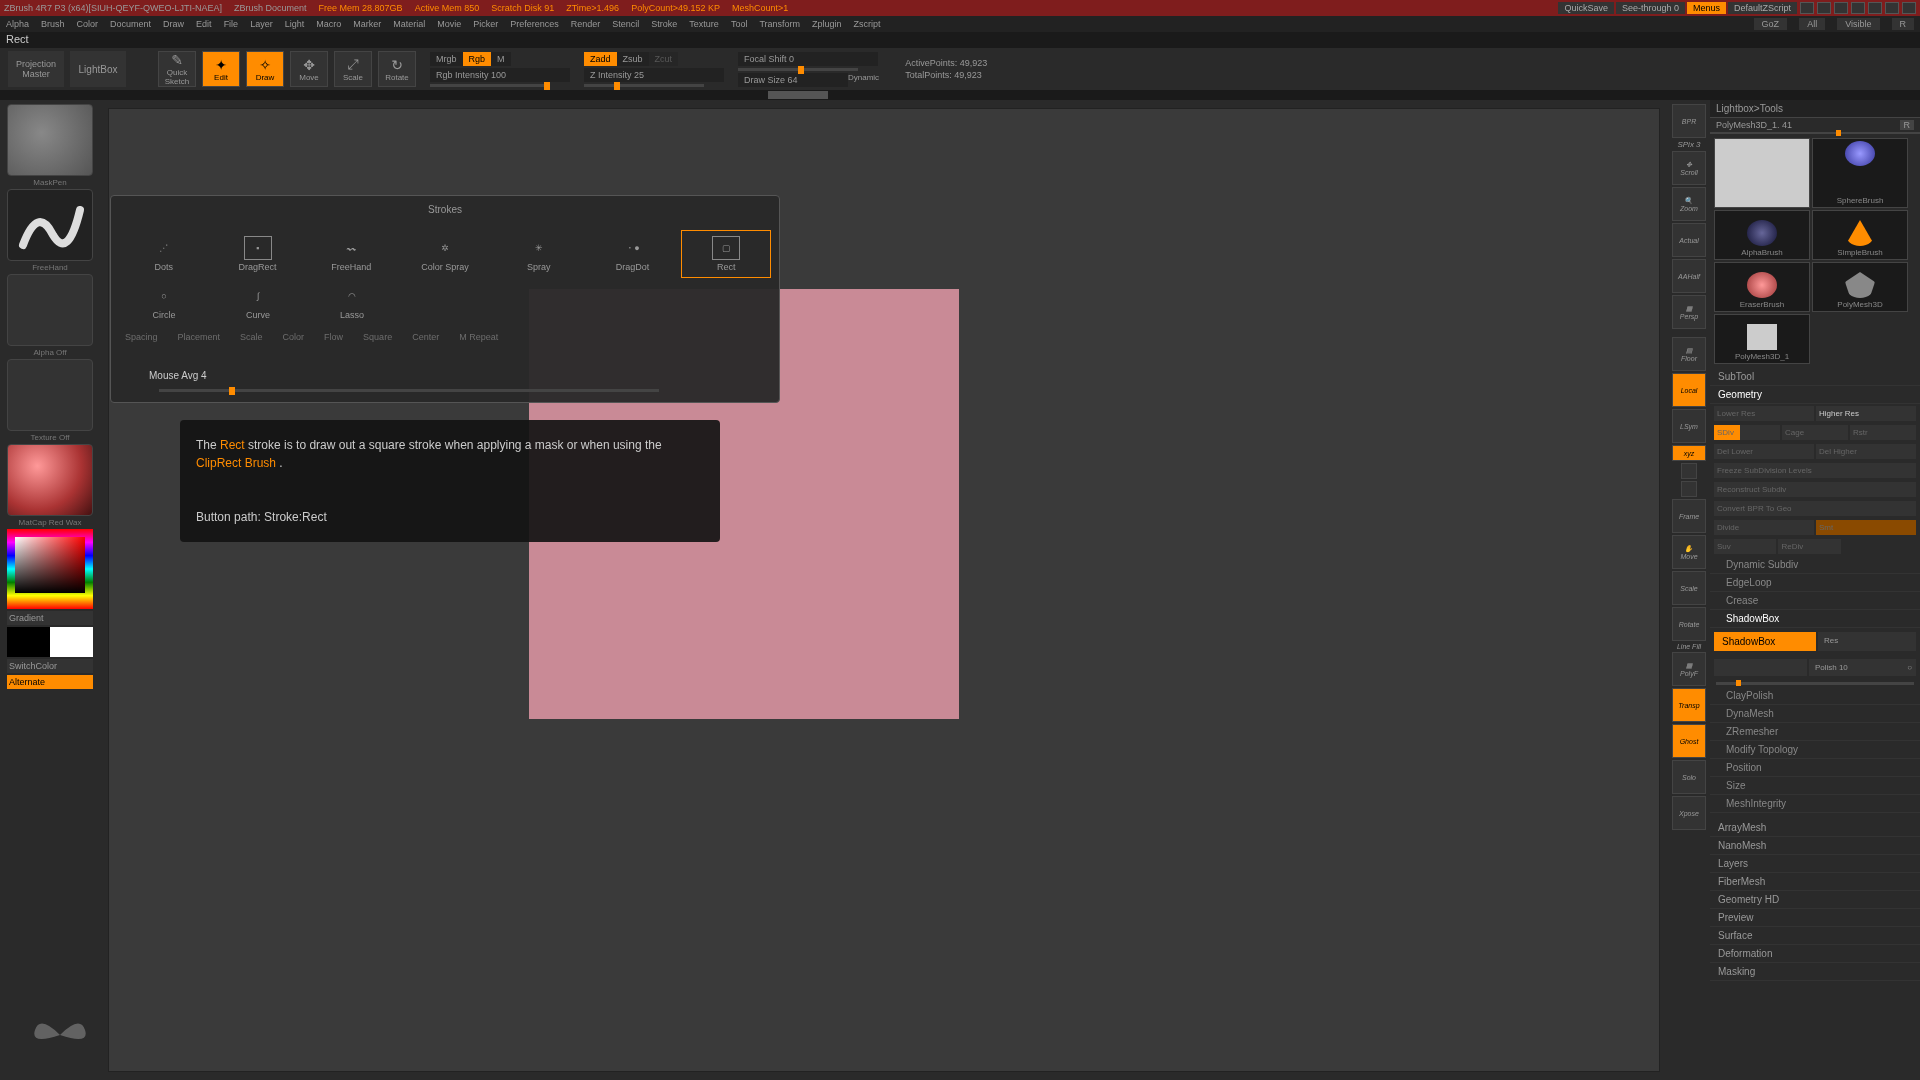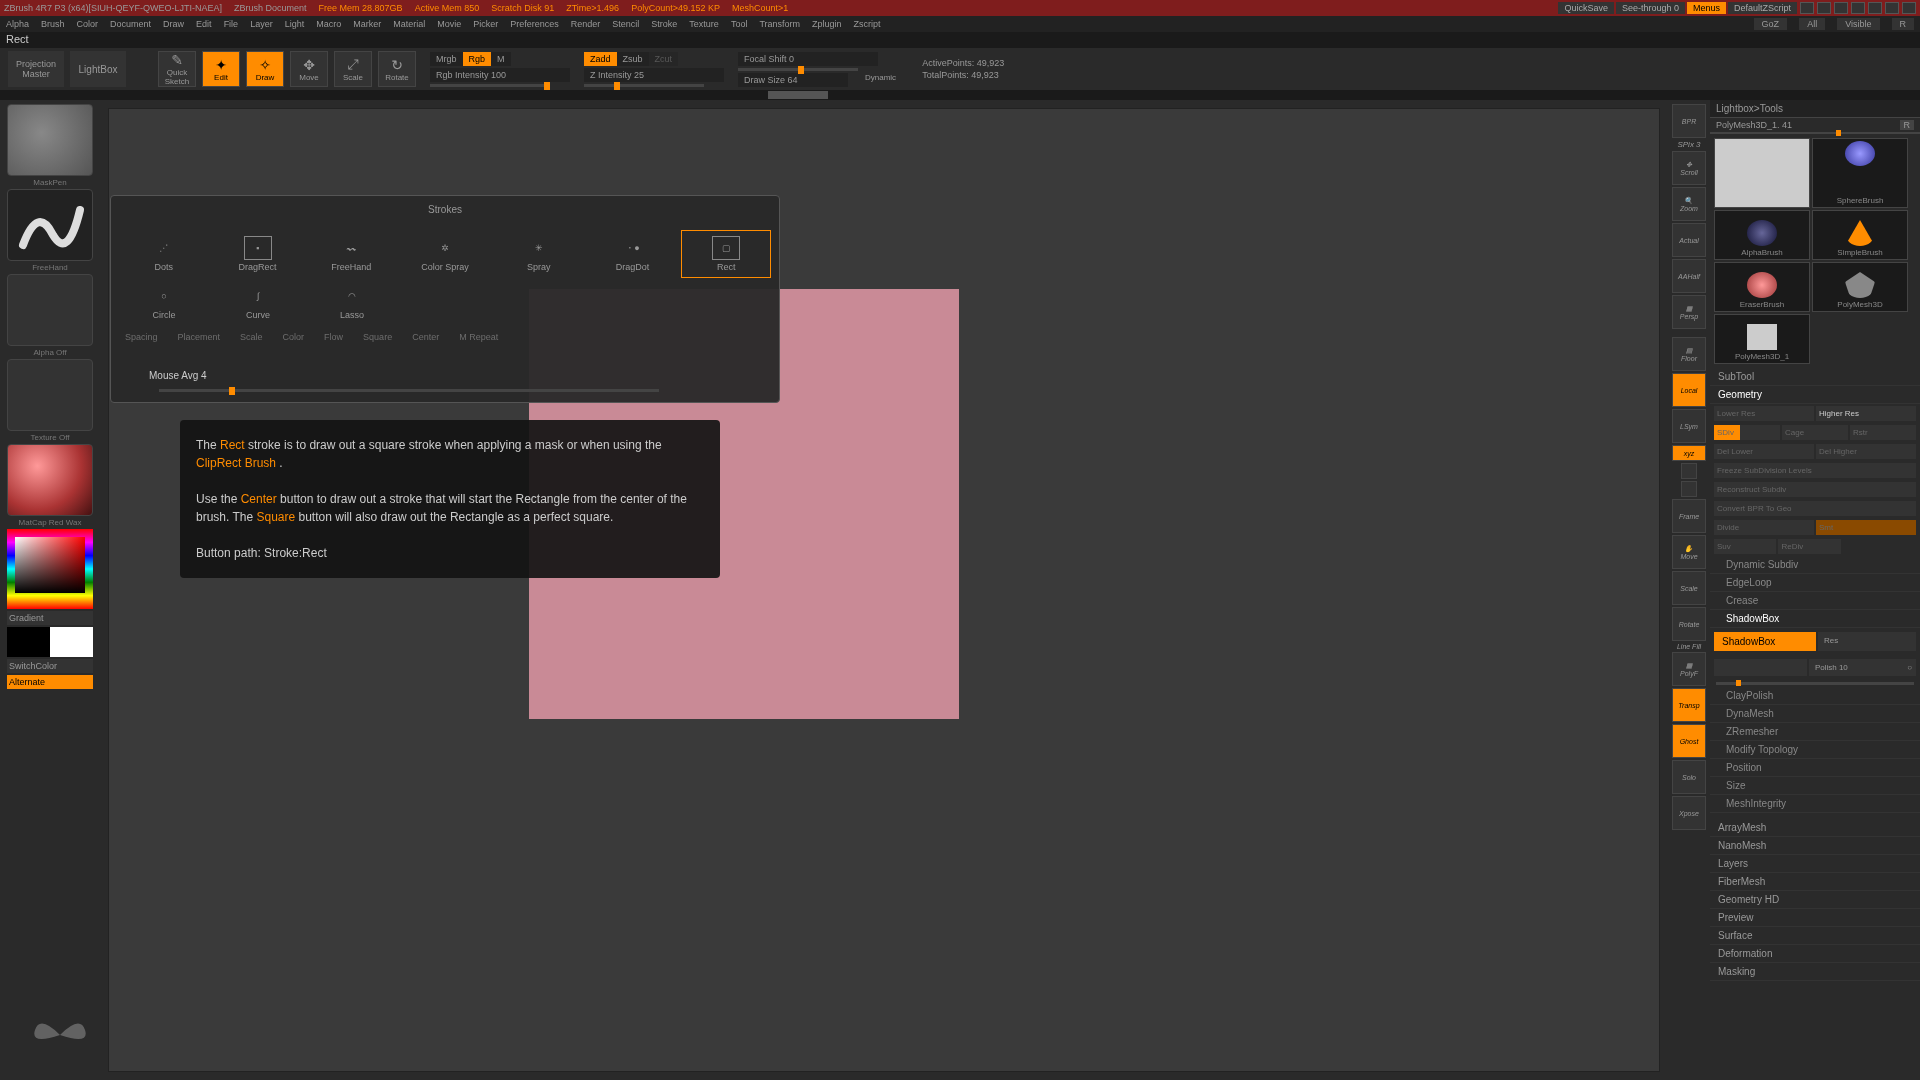--- a/index.html
+++ b/index.html
@@ -200,21 +200,21 @@
     <div class="pill" style="width:140px">Z Intensity 25</div>
     <div class="slider">
         <div class="thumb" style="left:25%"></div>
       </div>
   </div>
   <div class="sliderblock">
     <div class="pill" style="width:140px">Focal Shift 0</div>
     <div class="slider">
         <div class="thumb" style="left:50%"></div>
       </div>
-    <div style="display:flex;gap:17px">
+    <div style="display:flex;gap:0">
         <div class="pill" style="width:110px">Draw Size 64</div>
         <span style="font-size:8px">Dynamic</span>
       </div>
   </div>
   <div class="sliderblock info">
     <span>ActivePoints:  49,923</span>
     <span>TotalPoints:  49,923</span>
   </div>
 </div>
 
@@ -312,21 +312,20 @@
       <span>M Repeat</span>
     </div>
     <div class="mouse"><span>Mouse Avg 4</span><div class="ms">
           <div class="t"></div>
         </div></div>
   </div>
 
   <div class="tooltip">
     <p><span>The </span><span class="hl">Rect</span><span> stroke is to draw out a square stroke when applying a mask or when using the </span><span class="hl">ClipRect Brush</span><span> .</span></p>
     <br>
-    <p><span>Use the </span><span class="hl">Center</span><span> button to draw out a stroke that will start the Rectangle from the center of the brush. The </span><span class="hl">Square</span><span> button will also draw out the Rectangle as a perfect square.</span></p>
     <br>
     <p>Button path: Stroke:Rect</p>
   </div>
 
   <div class="rightdock">
     <div class="dbtn">BPR</div>
     <div style="font-size:8px">SPix 3</div>
     <div class="dbtn">
         <span>✥</span>
         <span>Scroll</span>

